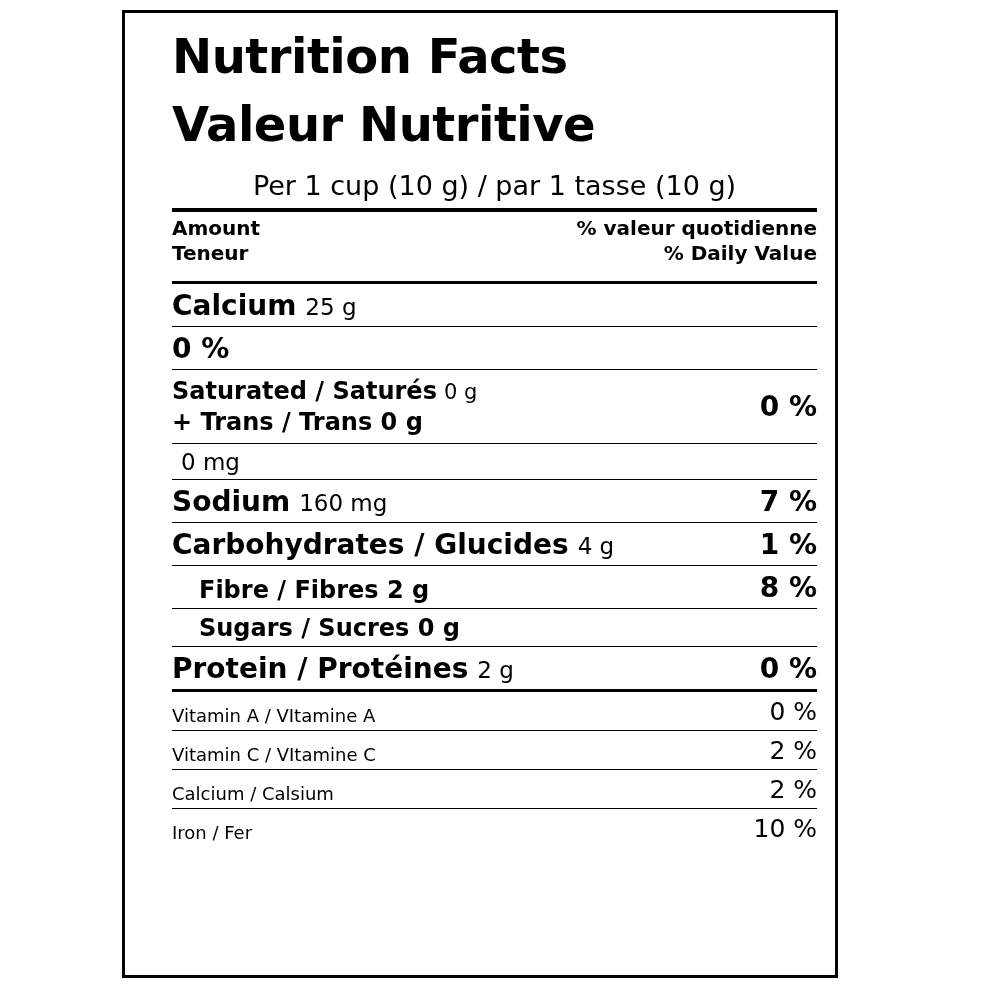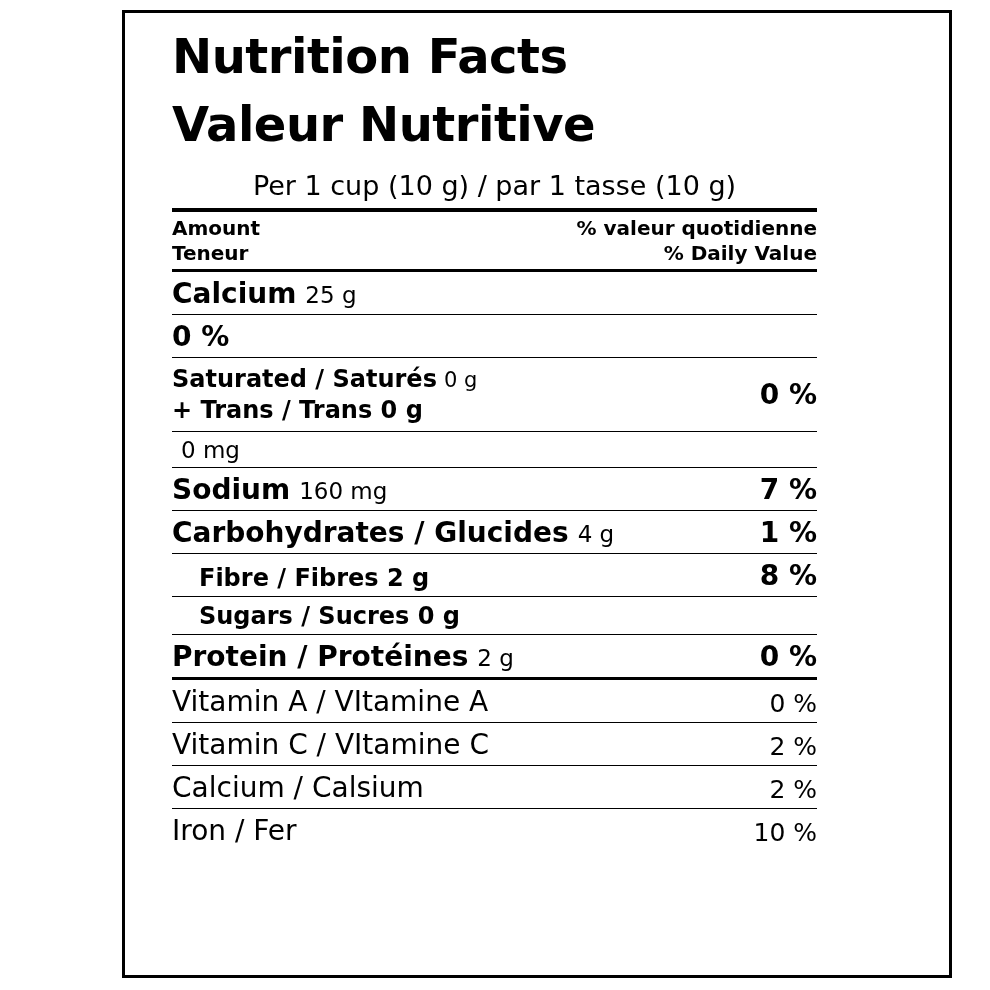--- a/index.html
+++ b/index.html
@@ -10,21 +10,21 @@
   body {
     width: 990px;
     height: 990px;
     font-family: "DejaVu Sans", sans-serif;
     color: #000000;
   }
   #label-panel {
     position: absolute;
     left: 122px;
     top: 10px;
-    width: 830px;
+    width: 716px;
     height: 968px;
     border: 3px solid #000000;
     box-sizing: border-box;
     background: #ffffff;
   }
   .inner {
     position: absolute;
     left: 47px;
     top: 18px;
     width: 645px;
@@ -73,21 +73,21 @@
     flex-wrap: wrap;
   }
   .row .right {
     text-align: right;
     white-space: nowrap;
   }
   .hdr {
     display: flex;
     justify-content: space-between;
     align-items: center;
-    padding: 4px 0 3px 0;
+    padding: 4px 0 15px 0;
   }
   .hdr-left {
     font-size: 20px;
     font-weight: bold;
     line-height: 1.25;
   }
   .hdr-right {
     font-size: 20px;
     font-weight: bold;
     line-height: 1.25;
@@ -97,21 +97,21 @@
     font-size: 28px;
     font-weight: bold;
     white-space: nowrap;
   }
   .nm-plain {
     font-size: 24px;
     font-weight: bold;
     white-space: nowrap;
   }
   .nm-small {
-    font-size: 28px;
+    font-size: 18px;
     font-weight: normal;
     white-space: nowrap;
   }
   .amt {
     font-size: 23px;
     font-weight: normal;
     margin-left: 9px;
     white-space: nowrap;
   }
   .amt-sm {

